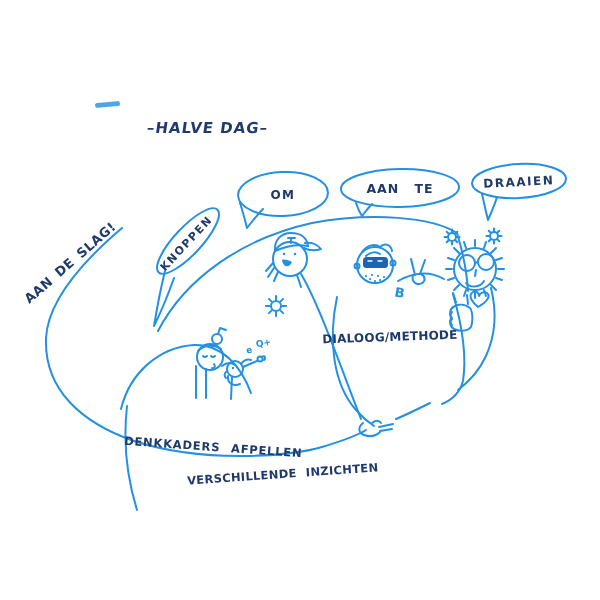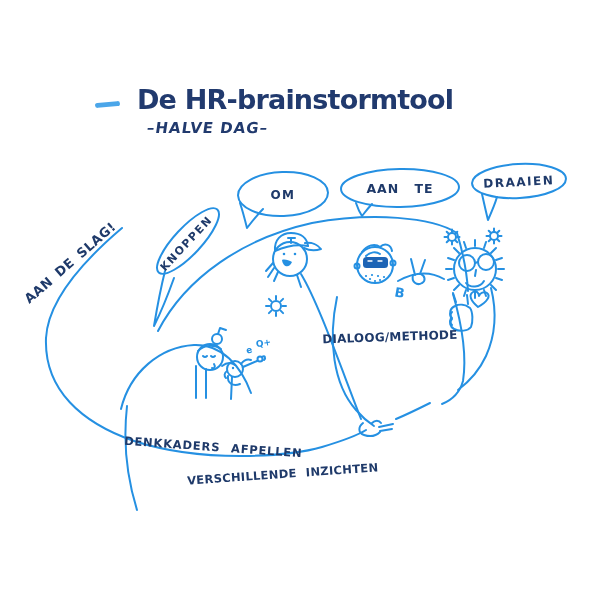--- a/index.html
+++ b/index.html
@@ -22,21 +22,20 @@
   .t-insight{font-size:11.5px;letter-spacing:0.3px;word-spacing:5px;}
   .t-b{font-size:13px;}
   .t-note{font-size:9px;}
 </style>
 </head>
 <body>
 
 <div class="stage">
 
   <div class="accent-dash"></div>
-  <h1 class="title" style="margin:0">De HR-brainstormtool</h1>
   <div class="subtitle">–HALVE DAG–</div>
 
   <svg class="sketch" viewBox="0 0 600 600">
 
     <g fill="none" stroke-width="2" stroke-linecap="round" stroke-linejoin="round" stroke="#2590e2">
 
       <path d="M122,228 C82,262 48,300 46,338 C44,390 82,423 134,441 C205,464 292,456 322,447 C342,441 358,435 366,430"></path>
 
       <path d="M127,406 C123,442 127,478 137,510"></path>
 

